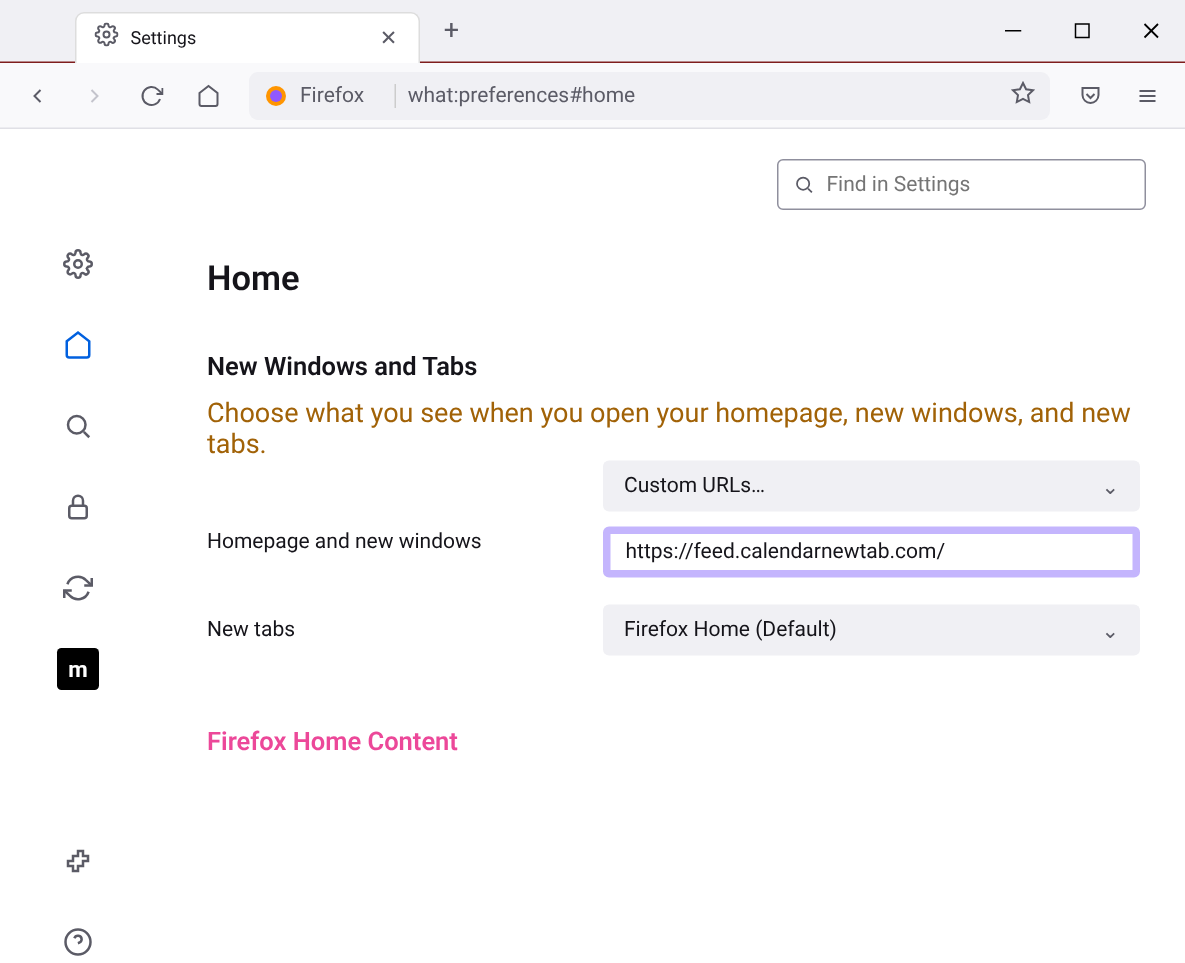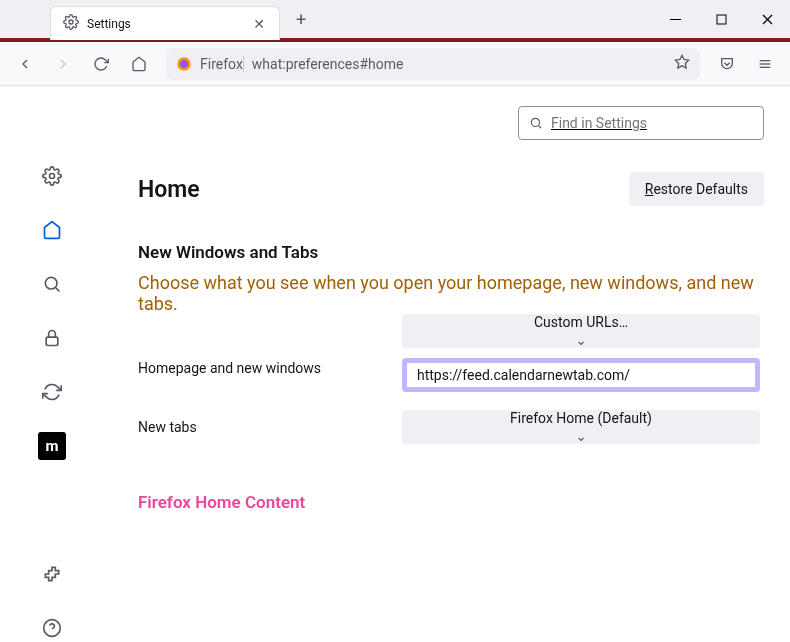--- a/index.html
+++ b/index.html
@@ -1,67 +1,67 @@
 <!DOCTYPE html>
 <html><head>
 <meta charset="utf-8">
 <style>
 * { box-sizing: border-box; margin: 0; padding: 0; font-family: -apple-system, BlinkMacSystemFont, "Segoe UI", Roboto, sans-serif; }
 body { width: 790px; height: 642px; overflow: hidden; background: #fff; position: relative; }
 
 
-.titlebar { height: 42px; background: #f0f0f4; display: flex; align-items: center; border-bottom: 4px solid #7f1d1d; }
+.titlebar { height: 42px; background: #f0f0f4; display: flex; align-items: center; border-bottom: 1px solid #7f1d1d; }
 .tab { margin-left: 50px; height: 34px; margin-top: 8px; background: #fff; border-radius: 6px 6px 0 0; display: flex; align-items: center; padding: 0 12px; gap: 8px; min-width: 230px; border: 1px solid #ddd; border-bottom: none; }
 .tab-icon svg { width: 16px; height: 16px; }
 .tab-title { font-size: 12px; color: #15141a; flex: 1; }
 .tab-close { width: 16px; height: 16px; display:flex; align-items:center; justify-content:center; cursor:pointer; color:#5b5b66; font-size:14px; }
 .newtab { width: 30px; height: 30px; display:flex; align-items:center; justify-content:center; margin-left:6px; color:#5b5b66; font-size:18px; cursor:pointer; }
 .win-controls { margin-left:auto; display:flex; }
 .win-btn { width: 46px; height: 40px; display:flex; align-items:center; justify-content:center; color:#000; }
 .win-btn svg { width:11px; height:11px; }
 
 
 .toolbar { height: 44px; background:#f9f9fb; display:flex; align-items:center; padding:0 8px; gap:4px; border-bottom:1px solid #e0e0e6; }
 .nav-btn { width:34px; height:34px; display:flex; align-items:center; justify-content:center; border-radius:4px; color:#5b5b66; cursor:pointer; }
 .nav-btn.disabled { color:#c4c4cc; }
 .nav-btn svg { width:16px; height:16px; }
 .urlbar { flex:1; height:32px; background:#f0f0f4; border-radius:6px; display:flex; align-items:center; padding:0 10px; gap:8px; margin:0 6px; }
 .urlbar .ff-icon { width:16px; height:16px; display:flex; align-items:center; }
-.urlbar .ident { font-size:14px; color:#5b5b66; padding-right:0; border-right:1px solid #ccc; }
+.urlbar .ident { font-size:14px; color:#5b5b66; padding-right:20px; border-right:1px solid #ccc; }
 .urlbar .addr { font-size:14px; color:#5b5b66; flex:1; }
 .urlbar .star { color:#5b5b66; }
 
 
 .content { display:flex; height:calc(100% - 86px); position:relative; }
 .sidebar { width:104px; padding-top:76px; display:flex; flex-direction:column; align-items:center; gap:26px; }
 .side-item { width:28px; height:28px; display:flex; align-items:center; justify-content:center; color:#5b5b66; cursor:pointer; }
 .side-item.active { color:#0060df; }
 .side-item.mozilla { background:#000; color:#fff; border-radius:3px; font-weight:bold; font-size:15px; }
 .side-item svg { width:20px; height:20px; }
 .spacer { flex:1; }
 
 .main { flex:1; padding: 20px 26px 0 34px; position:relative; }
-.search-row { display:flex; justify-content:flex-end; margin-bottom:32px;text-decoration:underline; }
+.search-row { display:flex; justify-content:flex-end; margin-bottom:32px; }
 .search-box { width:246px; height:34px; border:1px solid #8f8f9d; border-radius:4px; display:flex; align-items:center; padding:0 10px; gap:8px; }
 .search-box svg { width:14px; height:14px; color:#5b5b66; }
 .search-box input { border:none; outline:none; font-size:14px; flex:1; color:#5b5b66; background:transparent; }
 
 .header-row { display:flex; align-items:center; justify-content:space-between; margin-bottom:36px; }
 .page-title { font-size:23px; font-weight:600; color:#15141a; }
 .btn { height:34px; padding:0 16px; background:#f0f0f4; border:none; border-radius:4px; font-size:14px; color:#15141a; cursor:pointer; display:inline-flex; align-items:center; }
 .btn.disabled { color:#bfbfc9; }
 .btn .ul { text-decoration:underline; }
 
 .section-title { font-size:17px; font-weight:600; color:#15141a; margin-bottom:10px; }
 .section-desc { font-size:18px; color:#a16207; }
 
 .form-row { display:flex; align-items:center; margin-bottom:10px; }
 .row-label { width:264px; font-size:14px; color:#15141a; }
 .row-controls { flex:1; display:flex; flex-direction:column; gap:10px; }
-.select { width:358px; height:34px; background:#f0f0f4; border-radius:4px; display:flex; align-items:center; padding:0 14px; font-size:14px; color:#15141a; justify-content:space-between; cursor:pointer;flex-direction:column; }
+.select { width:358px; height:34px; background:#f0f0f4; border-radius:4px; display:flex; align-items:center; padding:0 14px; font-size:14px; color:#15141a; justify-content:space-between; cursor:pointer; }
 .select .chev { color:#5b5b66; }
 .text-input { width:358px; height:34px; border:5px solid #c4b5fd; border-radius:4px; padding:0 10px; font-size:14px; color:#15141a; outline:none; }
 .btn-row { display:flex; gap:10px; }
 .btn-row .btn { width:174px; justify-content:center; white-space:nowrap; overflow:hidden; }
 
 .section2-title { font-size:17px; font-weight:600; color:#ec4899; margin-top:48px; }
 </style>
 </head>
 <body>
 
@@ -201,23 +201,20 @@
         <svg viewBox="0 0 24 24" fill="none" stroke="currentColor" stroke-width="2">
             <circle cx="11" cy="11" r="7"></circle>
             <line x1="21" y1="21" x2="16.65" y2="16.65"></line>
           </svg>
         <input type="text" placeholder="Find in Settings" style="">
       </div>
     </div>
 
     <div class="header-row">
       <div class="page-title">Home</div>
-      <button class="btn">
-          <span><span class="ul">R</span><span>estore Defaults</span></span>
-        </button>
     </div>
 
     <div class="section-title">New Windows and Tabs</div>
     <div class="section-desc">Choose what you see when you open your homepage, new windows, and new tabs.</div>
 
     <div class="form-row" style="align-items:flex-start;">
       <div class="row-label" style="padding-top:46px;">Homepage and new windows</div>
       <div class="row-controls">
         <div class="select">
           <span>Custom URLs…</span>

